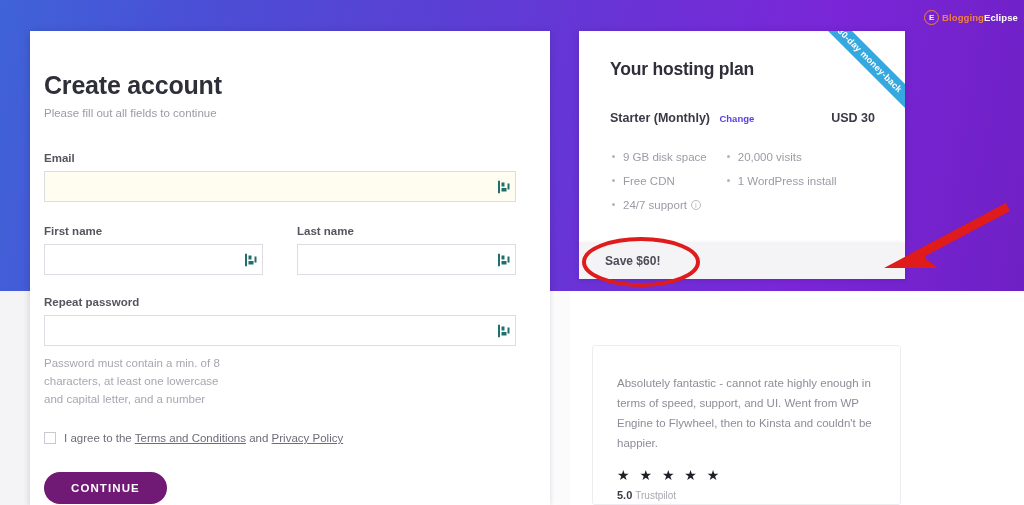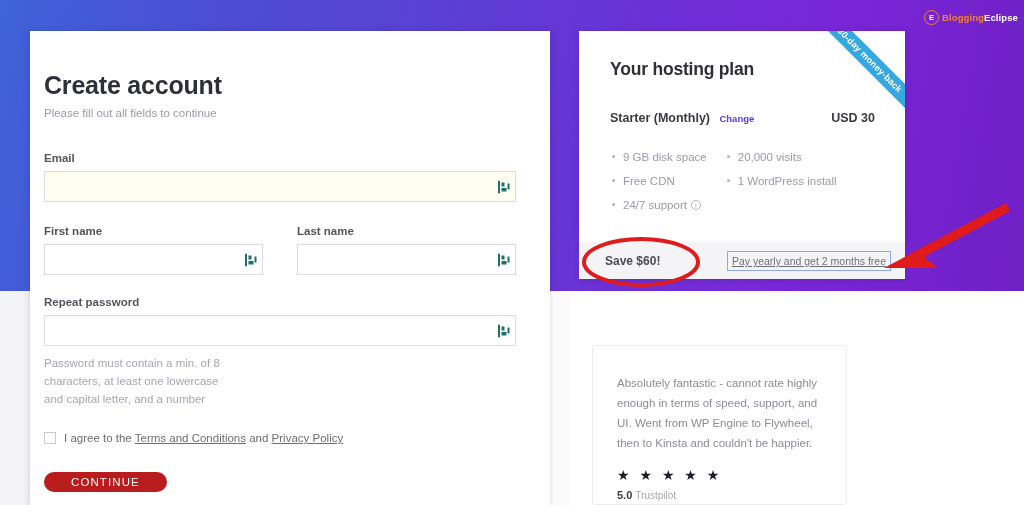--- a/index.html
+++ b/index.html
@@ -140,28 +140,28 @@
   .checkbox {
     width: 12px; height: 12px;
     border: 1px solid #c9c9d2;
     background: #fff;
     flex: 0 0 auto;
   }
   .agree-text { font-size: 11.5px; color: #6d6d79; }
   .agree-text a { color: #6d6d79; text-decoration: underline; }
   .btn-continue {
     display: inline-block;
-    background: #b91c1c;
+    background: #701a75;
     color: #ffffff;
     border: none;
     border-radius: 22px;
-    height: 20px;
+    height: 32px;
     padding: 0 27px;
     font-size: 11.5px;
-    font-weight: normal;
+    font-weight: bold;
     letter-spacing: 1.1px;
     cursor: pointer;
     font-family: "Liberation Sans", sans-serif;
   }
 
   
   .card-plan {
     position: absolute;
     left: 579px; top: 31px;
     width: 326px;
@@ -277,21 +277,21 @@
     text-decoration: underline;
     border: 1px solid #8ea9e8;
     padding: 3px 4px;
     white-space: nowrap;
   }
 
   
   .card-review {
     position: absolute;
     left: 592px; top: 345px;
-    width: 255px;
+    width: 309px;
     height: 160px;
     background: #ffffff;
     border: 1px solid #ededf1;
     border-radius: 3px;
     padding: 27px 24px 0 24px;
     z-index: 10;
   }
   .review-text {
     font-size: 11.5px;
     color: #8d8d98;
@@ -425,21 +425,20 @@
     </ul>
     <ul>
       <li>20,000 visits</li>
       <li>1 WordPress install</li>
     </ul>
   </div>
 </div>
 
 <div class="save-bar">
   <span class="save-text">Save $60!</span>
-  <a href="#" class="yearly-link">Pay yearly and get 2 months free</a>
 </div>
 
 <div class="card-review">
   <p class="review-text">Absolutely fantastic - cannot rate highly enough in terms of speed, support, and UI. Went from WP Engine to Flywheel, then to Kinsta and couldn't be happier.</p>
   <div class="stars">★ ★ ★ ★ ★</div>
   <div class="score-row">
     <span class="score-val">5.0</span><span class="score-src">Trustpilot</span>
   </div>
 </div>
 

